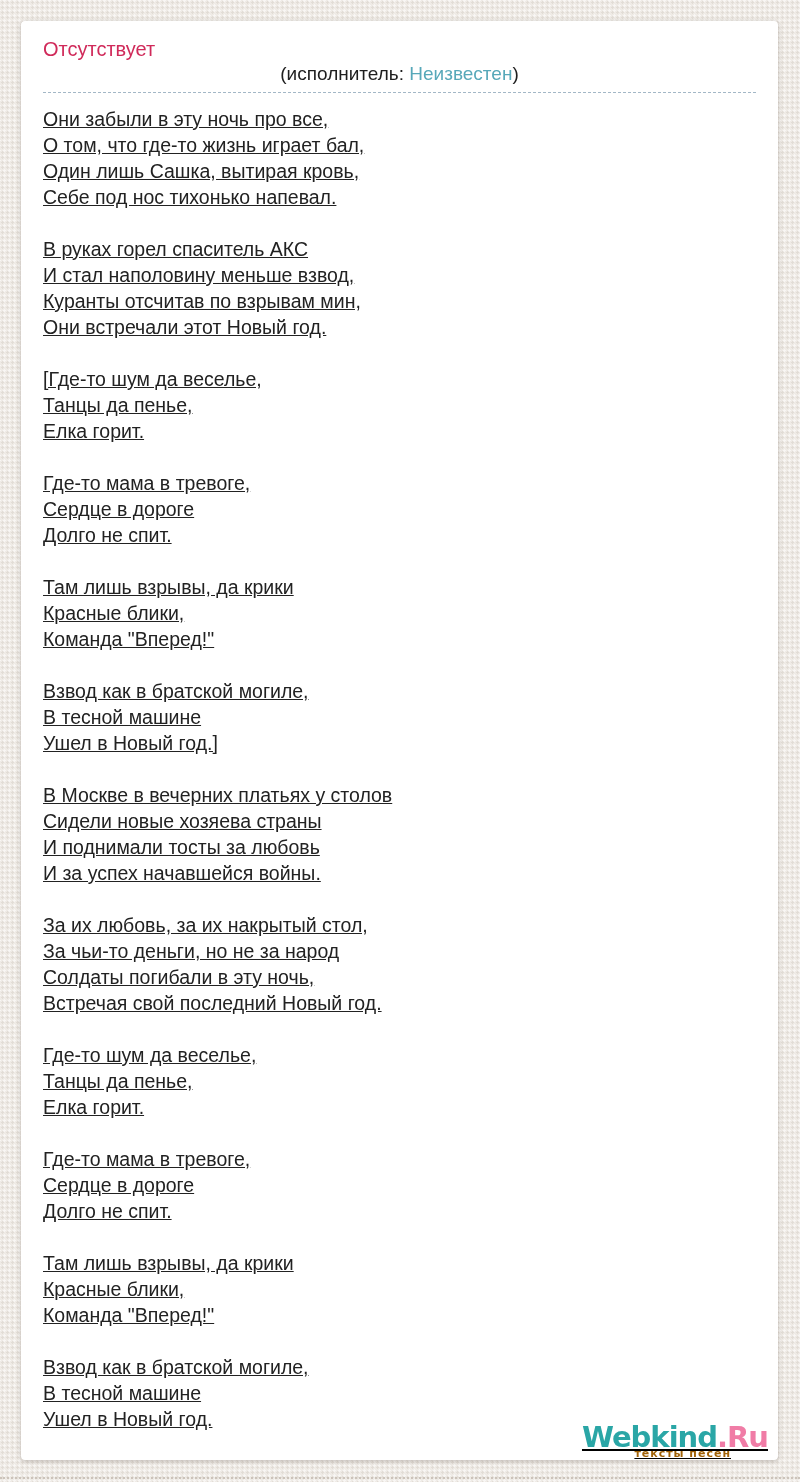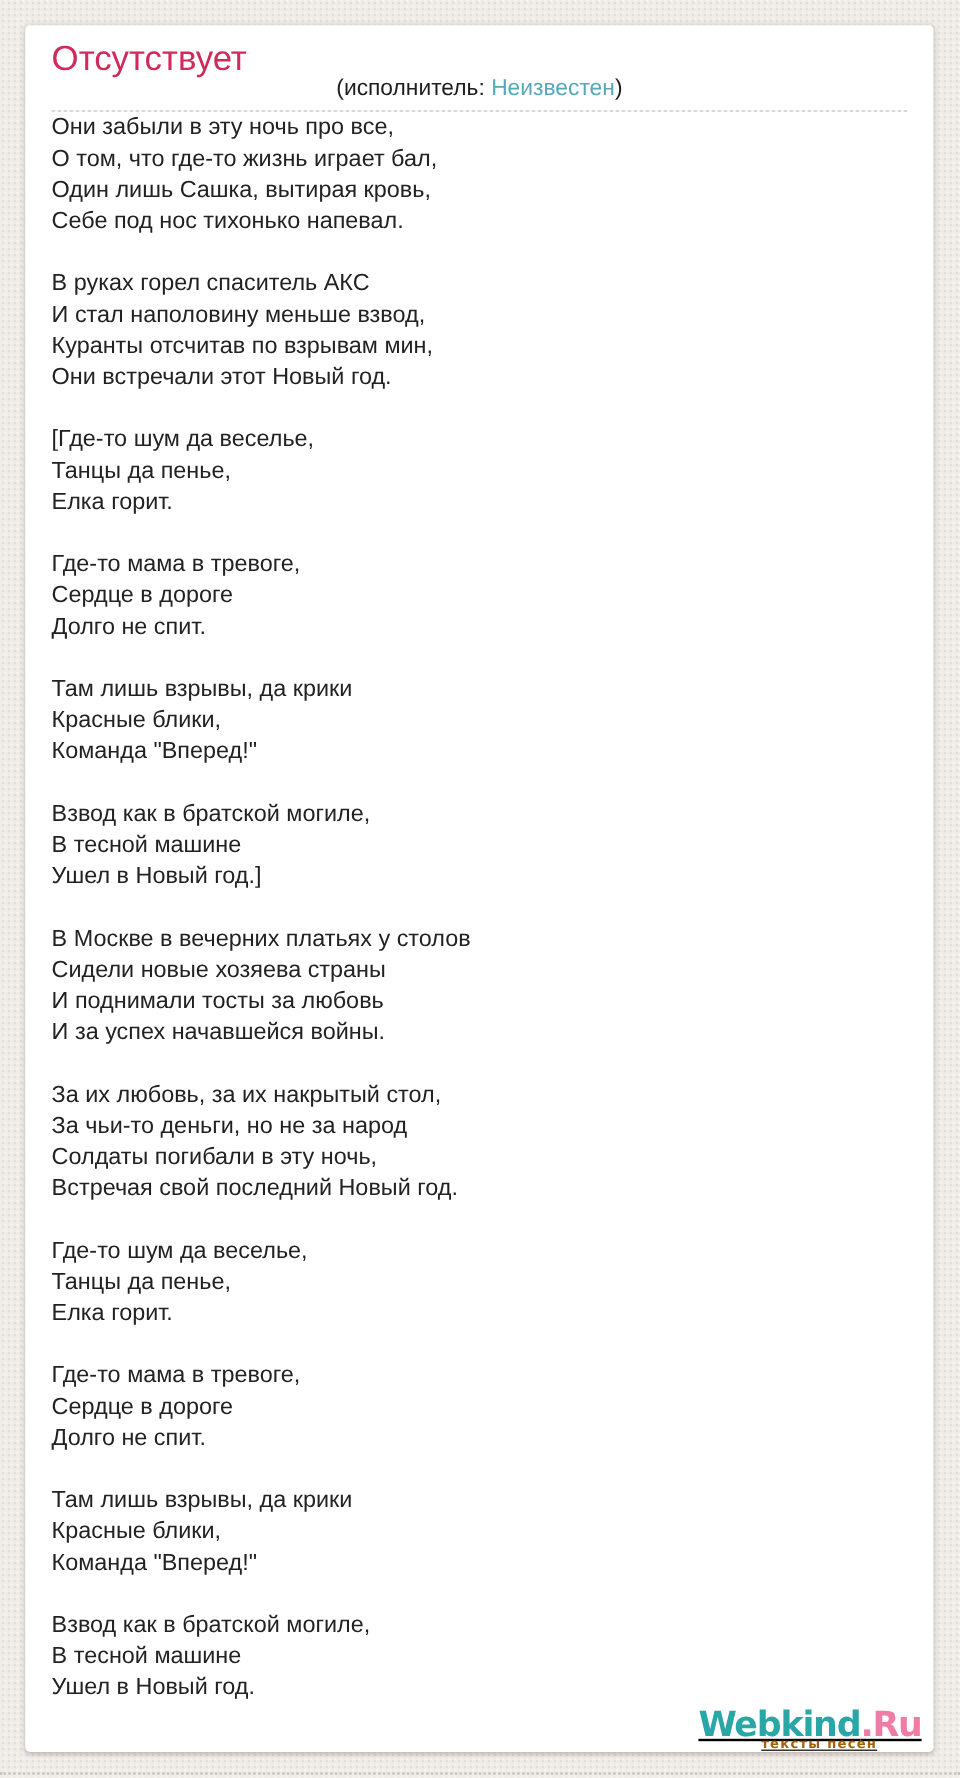--- a/index.html
+++ b/index.html
@@ -28,21 +28,21 @@
     width: 757px;
     height: 1439px;
     background: #ffffff;
     border-radius: 4px;
     box-shadow: 0 1px 4px rgba(110, 100, 90, 0.45);
     padding: 0 22px;
   }
 
   .song-title {
     margin-top: 14px;
-    font-size: 29px;
+    font-size: 20px;
     line-height: 28px;
     font-weight: 400;
     color: #d02a5a;
   }
 
   .artist-line {
     font-size: 19px;
     line-height: 22px;
     color: #1e1e1e;
     padding-bottom: 7px;
@@ -50,24 +50,26 @@
     text-align: center;
   }
 
   .artist-link {
     color: #57a8b9;
     text-decoration: none;
     cursor: pointer;
   }
 
   .lyrics {
+    margin-top: 13px;
     font-size: 19.5px;
     line-height: 26px;
     color: #222222;
     white-space: pre-line;
+    text-decoration: underline;
   }
 
   .footer-logo {
     position: absolute;
     right: 10px;
     bottom: 1px;
     text-align: right;
     line-height: 1;
     cursor: pointer;
     text-decoration: underline;

